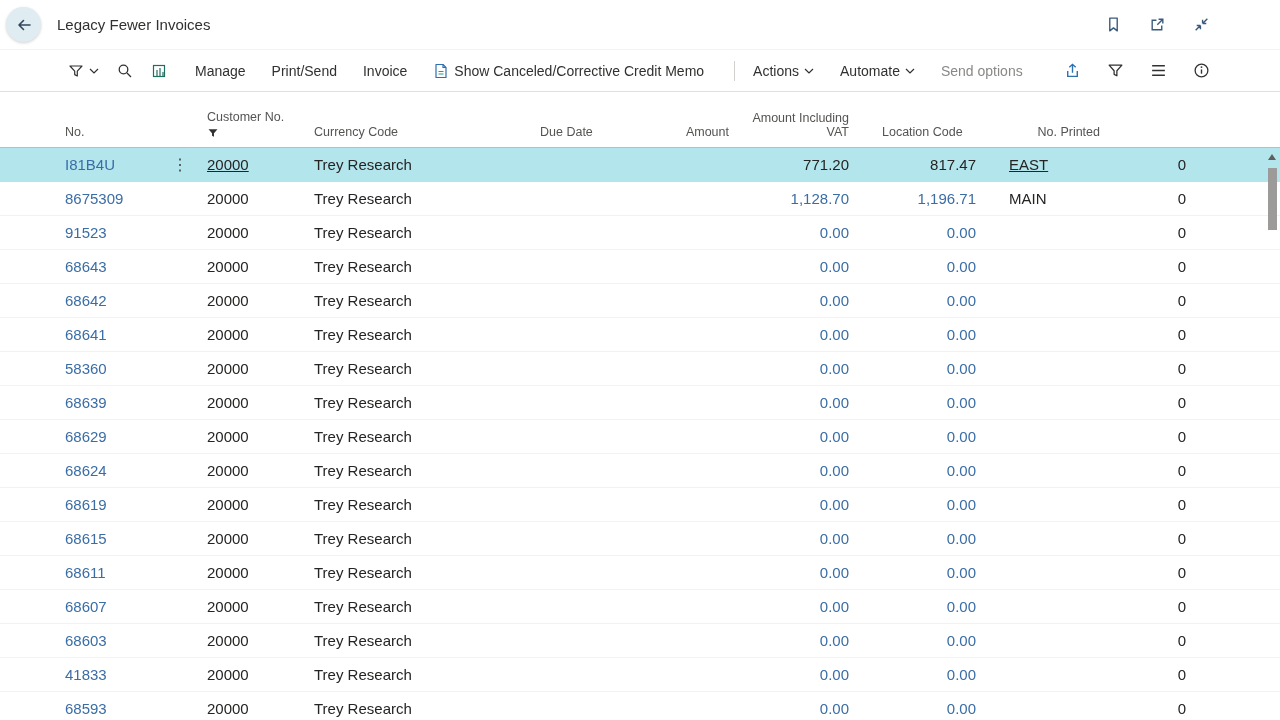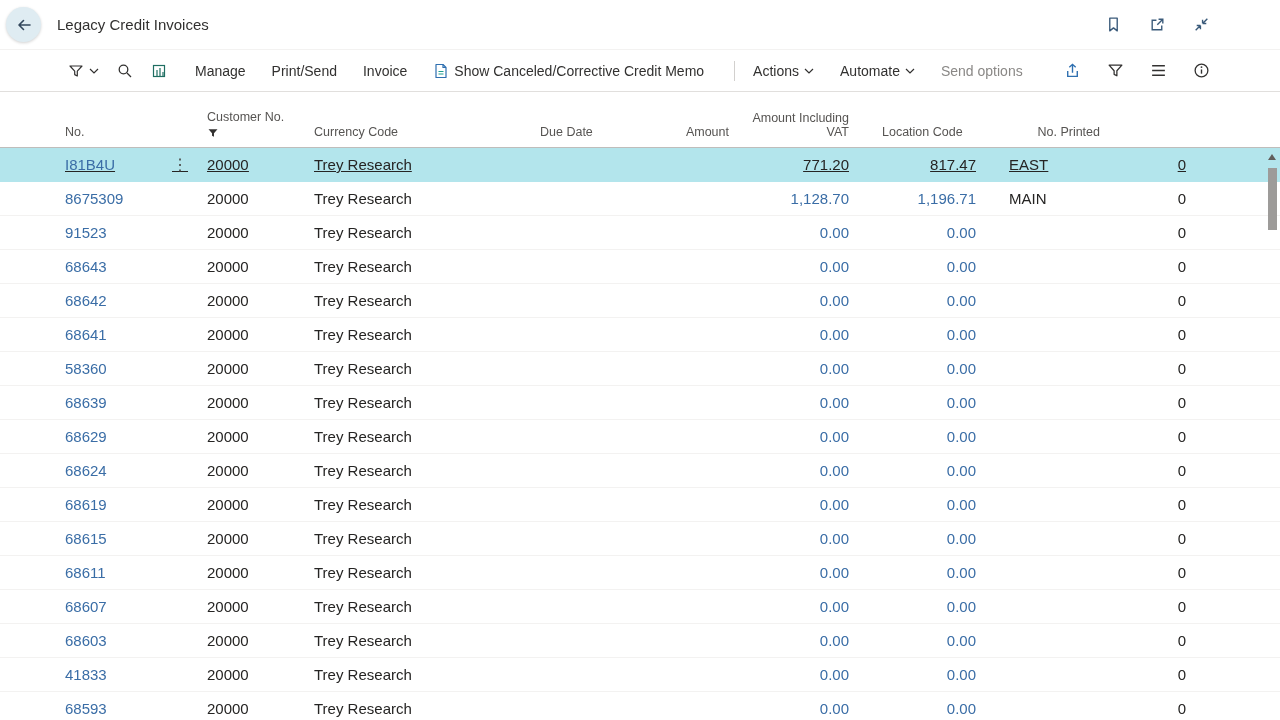--- a/index.html
+++ b/index.html
@@ -36,21 +36,21 @@
   .th { font-size: 12.5px; color: #565452; padding: 0 6px 8px 9px; line-height: 14px; }
   .th.num { text-align: right; padding-right: 2px; }
   .th.wrap { max-width: 127px; }
   .th.loc { padding-left: 31px; }
   .th.printed { padding-right: 8px; }
   .th-filter { margin-top: 3px; }
 
   .table-body { position: relative; }
   .row { height: 34px; align-items: center; font-size: 15px;
     border-bottom: 1px solid #f3f2f1; cursor: pointer; }
-  .row.selected { background: #b3e5ec; border-bottom-color: #b3e5ec; text-decoration: underline; }
+  .row.selected { background: #b3e5ec; border-bottom-color: #b3e5ec; }
   .cell { padding: 0 6px 0 9px; white-space: nowrap; overflow: hidden; }
   .cell.num { text-align: right; padding-right: 2px; }
   .cell.loc { padding-left: 31px; }
   .cell.printed { padding-right: 8px; }
   a.link { color: #3a6da6; text-decoration: none; }
   .u { text-decoration: underline; }
   .dark { color: #252423 !important; }
   .dots { color: #494847; font-size: 16px; letter-spacing: 0; cursor: pointer; }
   .plain { color: #252423; }
 
@@ -69,21 +69,21 @@
 <div class="page">
 
   <div class="topbar">
     <div class="back-btn">
       <span>
         <svg width="18" height="18" viewBox="0 0 18 18">
             <path d="M15 9H4.5M8.5 4.5L4 9l4.5 4.5" fill="none" stroke="#33475c" stroke-width="1.6" stroke-linecap="round" stroke-linejoin="round"></path>
           </svg>
       </span>
     </div>
-    <div class="page-title">Legacy Credit Invoices</div>
+    <div class="page-title">Legacy Fewer Invoices</div>
     <div class="topbar-right">
       <div class="icon-btn">
         <svg width="17" height="17" viewBox="0 0 16 16">
             <path d="M4.5 2h7v12l-3.5-2.8L4.5 14z" fill="none" stroke="#3a5a7a" stroke-width="1.3" stroke-linejoin="round"></path>
           </svg>
       </div>
       <div class="icon-btn">
         <svg width="17" height="17" viewBox="0 0 16 16">
             <path d="M7 4H3v9h9V9" fill="none" stroke="#3a5a7a" stroke-width="1.3"></path>
             <path d="M9 3h4v4M13 3L7.8 8.2" fill="none" stroke="#3a5a7a" stroke-width="1.3"></path>

